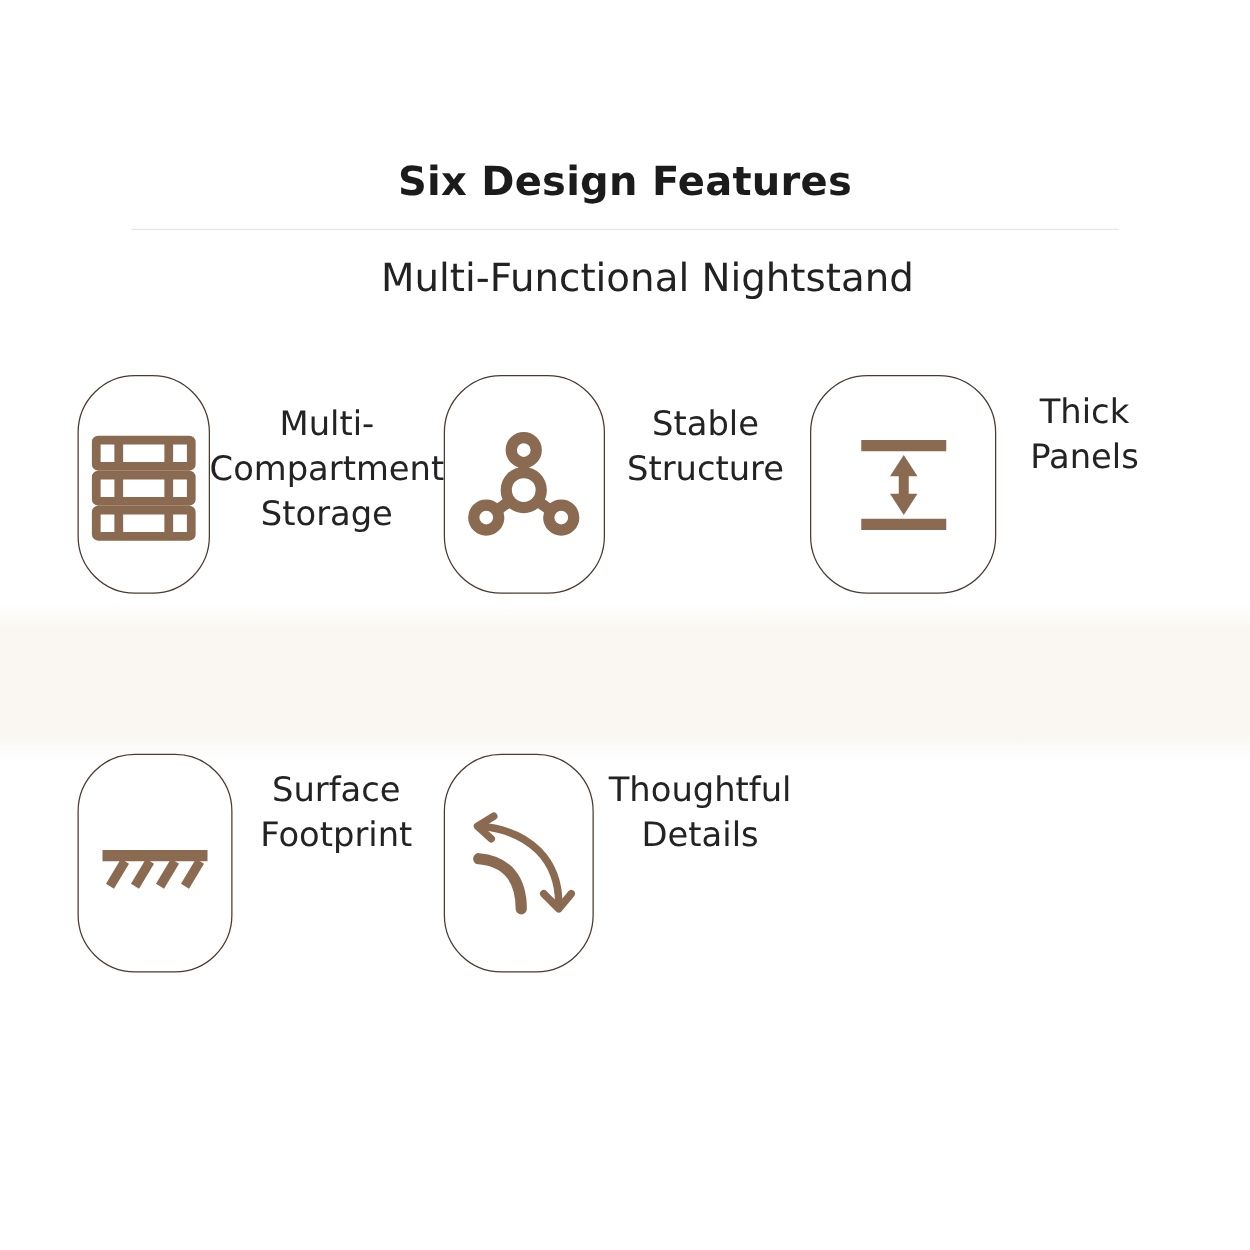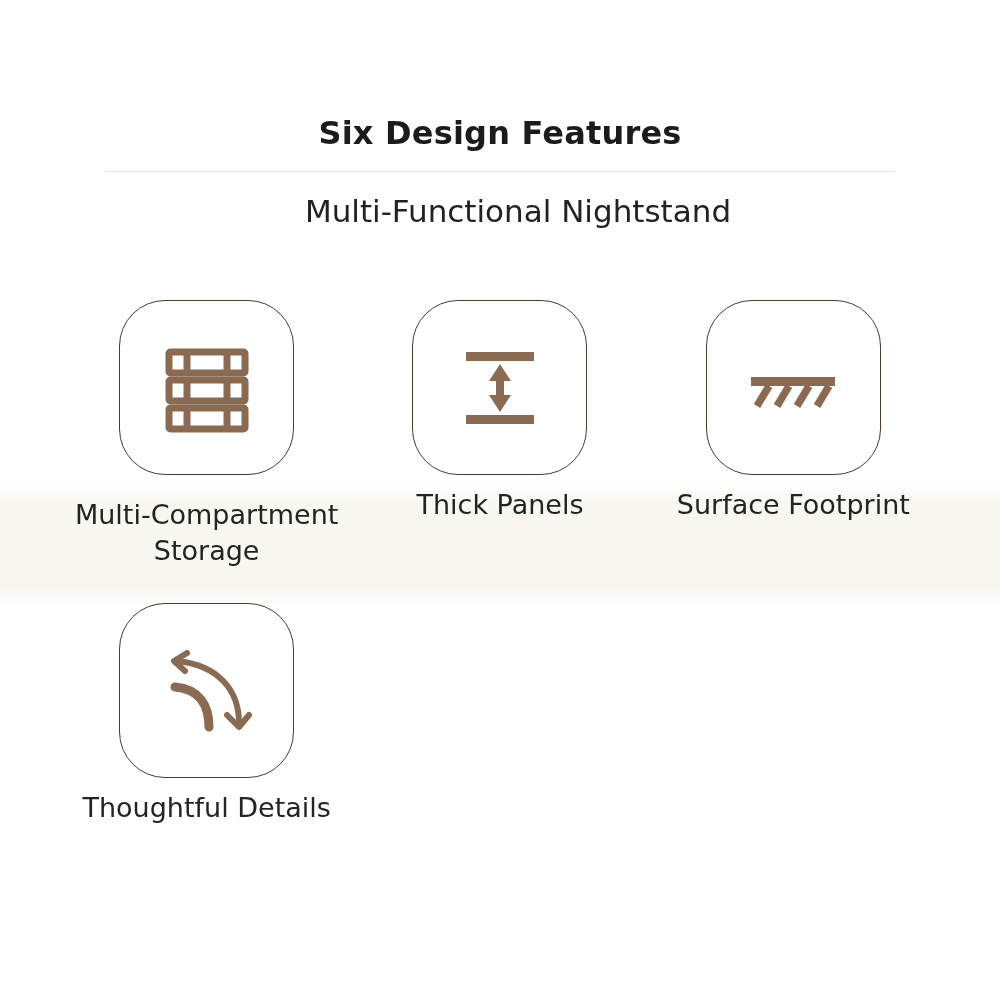--- a/index.html
+++ b/index.html
@@ -39,21 +39,21 @@
   }
 
   
   .header {
     position: absolute;
     left: 0;
     top: 0;
     width: 1000px;
   }
   .page-title {
-    margin: 0;
+    margin: 12px;
     padding-top: 116px;
     text-align: center;
     font-size: 32px;
     font-weight: bold;
     letter-spacing: 0.2px;
     color: #1b1b1b;
     line-height: 1.1;
   }
   .title-divider {
     width: 790px;
@@ -79,22 +79,22 @@
     top: 300px;
     width: 880px;
     display: grid;
     grid-template-columns: repeat(3, 1fr);
     grid-auto-rows: 303px;
     justify-items: center;
   }
   .feature {
     width: 290px;
     display: flex;
-    flex-direction: column;
-    align-items: center;
+    flex-direction: row;
+    align-items: flex-start;
   }
   .icon-card {
     width: 175px;
     height: 175px;
     box-sizing: border-box;
     border: 1.4px solid #4a3a30;
     border-radius: 46px;
     background: #ffffff;
     display: flex;
     align-items: center;
@@ -145,20 +145,38 @@
               <line x1="32" y1="72" x2="32" y2="93"></line>
               <line x1="72" y1="72" x2="72" y2="93"></line>
             </g>
           </svg>
         </span>
       </div>
       <div class="feature-label">Multi-Compartment Storage</div>
     </div>
 
 
+    <div class="feature">
+      <div class="icon-card">
+        <span>
+          <svg width="104" height="104" viewBox="0 0 104 104" fill="none">
+            <g stroke="#8a6b52" stroke-width="9" fill="none" stroke-linecap="round">
+              <line x1="52" y1="32" x2="52" y2="52"></line>
+              <line x1="52" y1="57" x2="28" y2="74"></line>
+              <line x1="52" y1="57" x2="76" y2="74"></line>
+            </g>
+            <circle cx="52" cy="56" r="14" stroke="#8a6b52" stroke-width="9" fill="#ffffff"></circle>
+            <circle cx="52" cy="24" r="10" stroke="#8a6b52" stroke-width="9" fill="#ffffff"></circle>
+            <circle cx="22" cy="78" r="10" stroke="#8a6b52" stroke-width="9" fill="#ffffff"></circle>
+            <circle cx="82" cy="78" r="10" stroke="#8a6b52" stroke-width="9" fill="#ffffff"></circle>
+          </svg>
+        </span>
+      </div>
+      <div class="feature-label">Stable Structure</div>
+    </div>
 
     <div class="feature row2">
       <div class="icon-card">
         <span>
           <svg width="104" height="104" viewBox="0 0 104 104" fill="none">
             <rect x="18" y="16" width="68" height="9" fill="#8a6b52"></rect>
             <rect x="18" y="79" width="68" height="9" fill="#8a6b52"></rect>
             <line x1="52" y1="36" x2="52" y2="68" stroke="#8a6b52" stroke-width="8" stroke-linecap="butt"></line>
             <polygon points="52,28 41,45 63,45" fill="#8a6b52"></polygon>
             <polygon points="52,76 41,59 63,59" fill="#8a6b52"></polygon>

